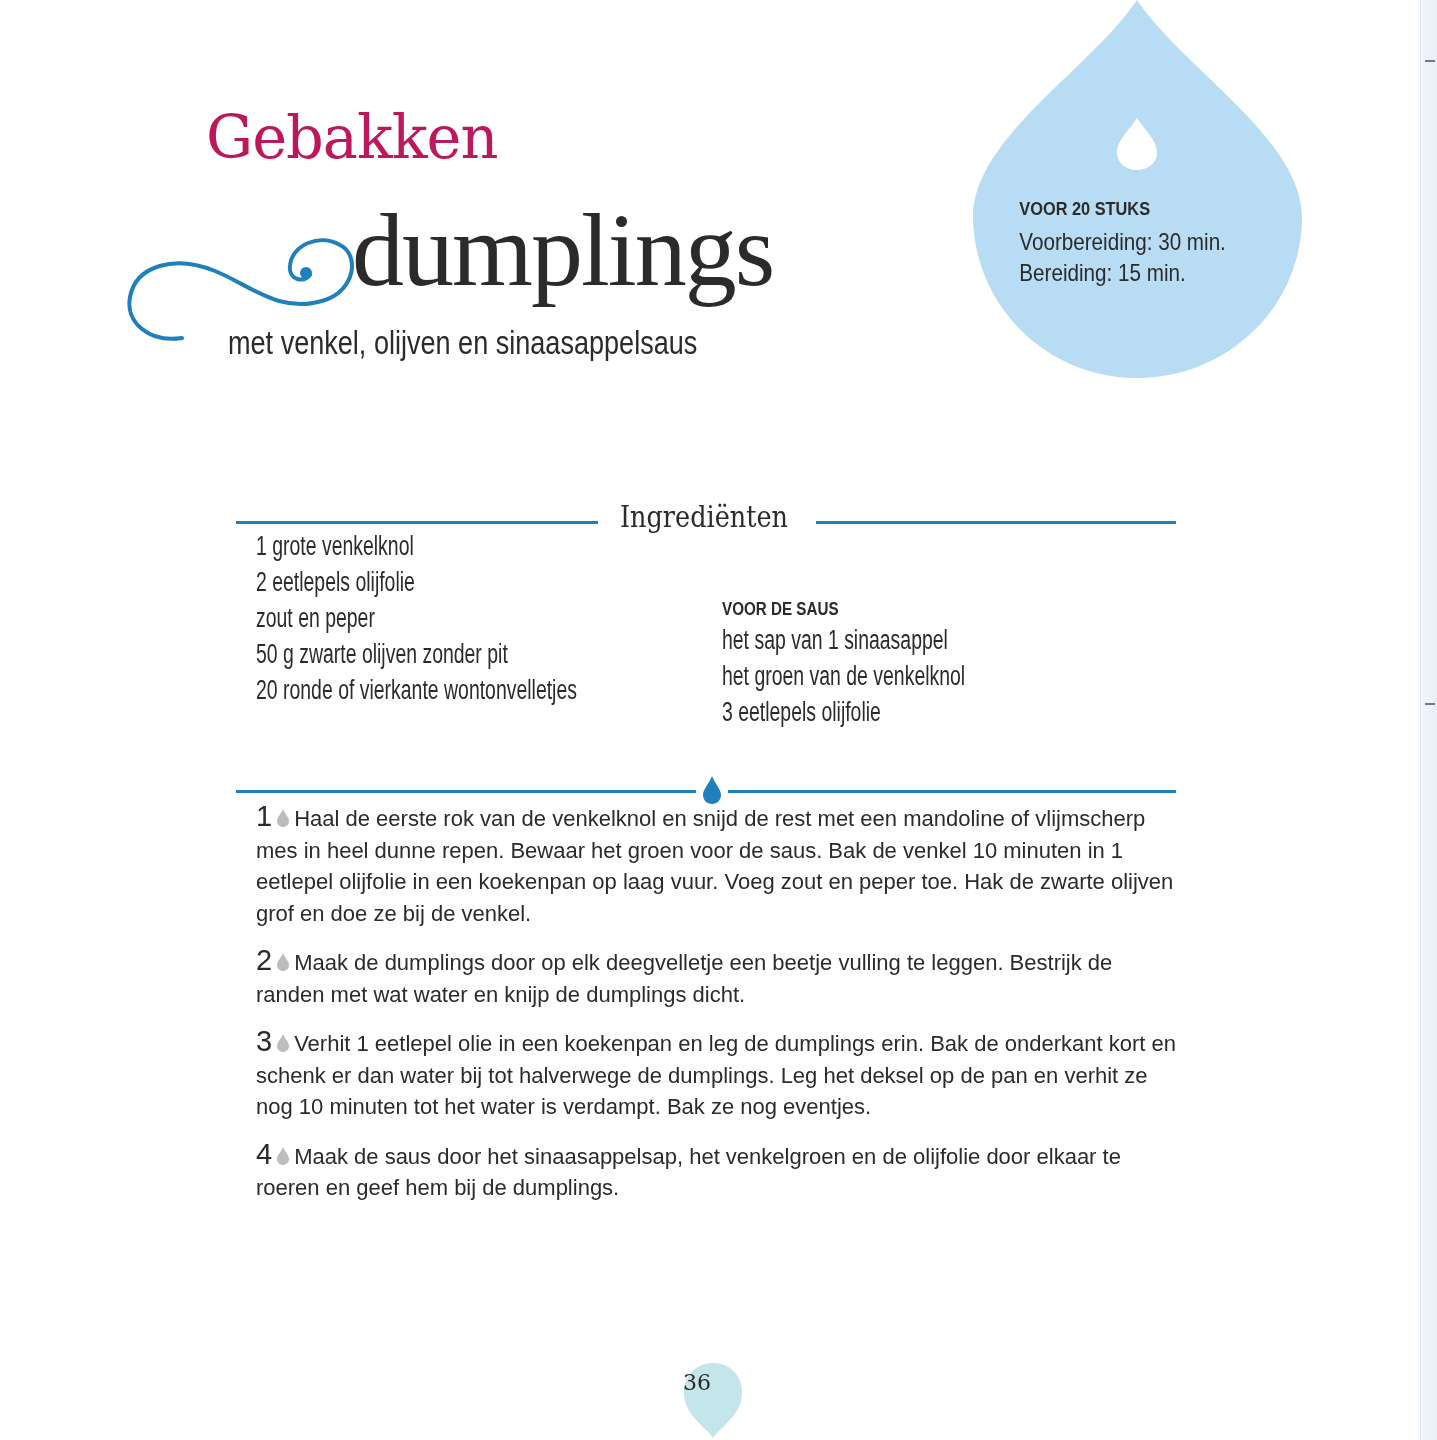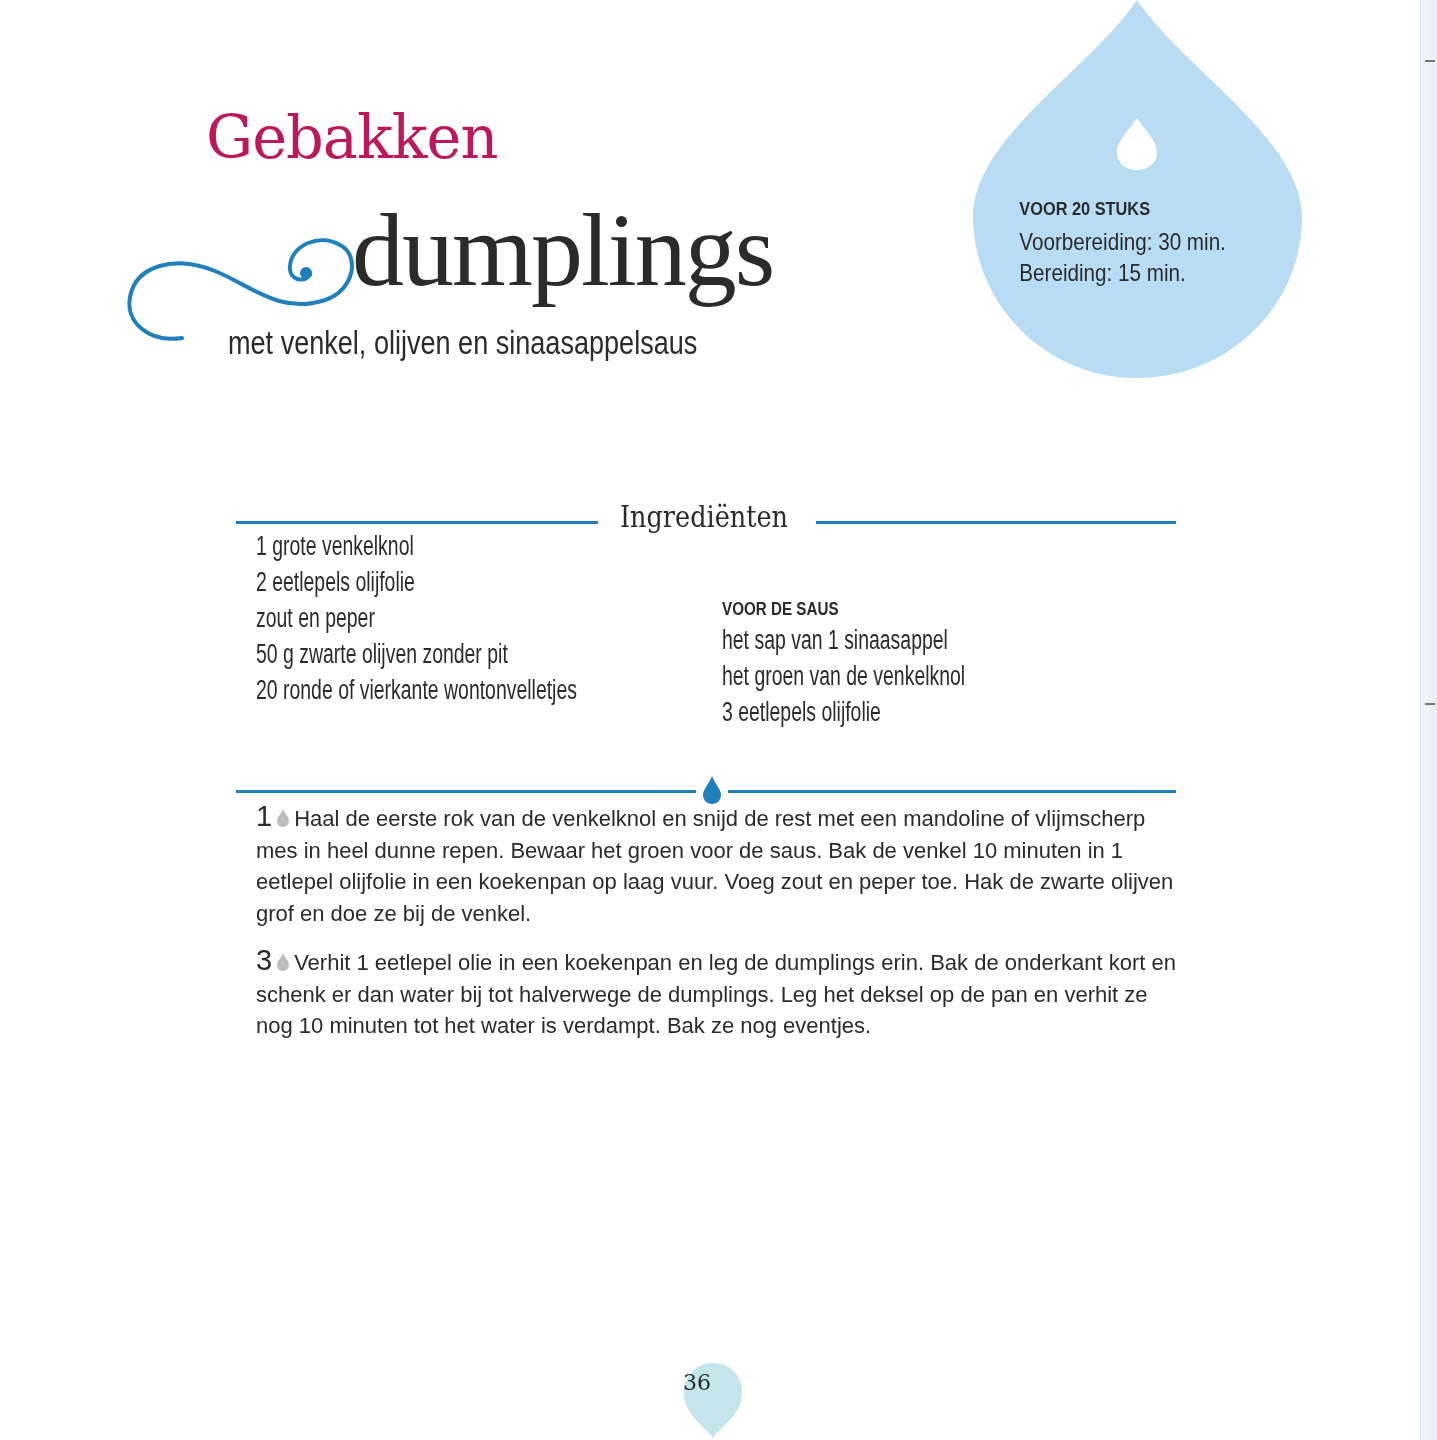--- a/index.html
+++ b/index.html
@@ -80,22 +80,32 @@
   <path d="M10,0 C7,8 1,13 1,19 C1,24 5,28 10,28 C15,28 19,24 19,19 C19,13 13,8 10,0 Z" fill="#1f80bd"></path>
 </svg>
 
 <div class="steps">
   <div class="step">
     <span class="num">1</span><svg class="dot" viewBox="0 0 14 18">
         <path d="M7,0 C5,5 1,8 1,12 C1,15.5 3.7,18 7,18 C10.3,18 13,15.5 13,12 C13,8 9,5 7,0 Z" fill="#bdbdbd"></path>
       </svg><span class="txt">Haal de eerste rok van de venkelknol en snijd de rest met een mandoline of vlijmscherp mes in heel dunne repen. Bewaar het groen voor de saus. Bak de venkel 10 minuten in 1 eetlepel olijfolie in een koekenpan op laag vuur. Voeg zout en peper toe. Hak de zwarte olijven grof en doe ze bij de venkel.</span>
   </div>
   <div class="step">
+    <span class="num">2</span><svg class="dot" viewBox="0 0 14 18">
+        <path d="M7,0 C5,5 1,8 1,12 C1,15.5 3.7,18 7,18 C10.3,18 13,15.5 13,12 C13,8 9,5 7,0 Z" fill="#bdbdbd"></path>
+      </svg><span class="txt">Maak de dumplings door op elk deegvelletje een beetje vulling te leggen. Bestrijk de randen met wat water en knijp de dumplings dicht.</span>
+  </div>
+  <div class="step">
     <span class="num">3</span><svg class="dot" viewBox="0 0 14 18">
         <path d="M7,0 C5,5 1,8 1,12 C1,15.5 3.7,18 7,18 C10.3,18 13,15.5 13,12 C13,8 9,5 7,0 Z" fill="#bdbdbd"></path>
       </svg><span class="txt">Verhit 1 eetlepel olie in een koekenpan en leg de dumplings erin. Bak de onderkant kort en schenk er dan water bij tot halverwege de dumplings. Leg het deksel op de pan en verhit ze nog 10 minuten tot het water is verdampt. Bak ze nog eventjes.</span>
+  </div>
+  <div class="step">
+    <span class="num">4</span><svg class="dot" viewBox="0 0 14 18">
+        <path d="M7,0 C5,5 1,8 1,12 C1,15.5 3.7,18 7,18 C10.3,18 13,15.5 13,12 C13,8 9,5 7,0 Z" fill="#bdbdbd"></path>
+      </svg><span class="txt">Maak de saus door het sinaasappelsap, het venkelgroen en de olijfolie door elkaar te roeren en geef hem bij de dumplings.</span>
   </div>
 </div>
 
 <svg class="page-num-wrap" viewBox="0 0 60 76">
   <path d="M30,76 C22,64 2,54 1,32 C0,14 13,1 30,1 C47,1 60,14 59,32 C58,54 38,64 30,76 Z" fill="#c4e6ea"></path>
 </svg>
 <div class="page-num">36</div>
 
 </body></html>

